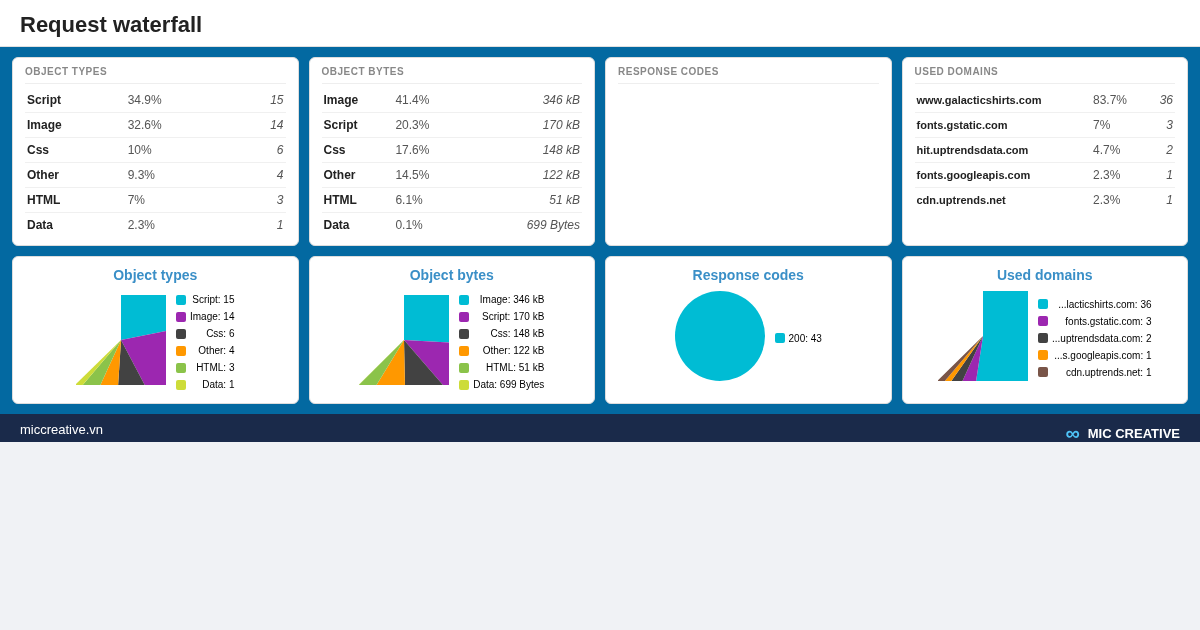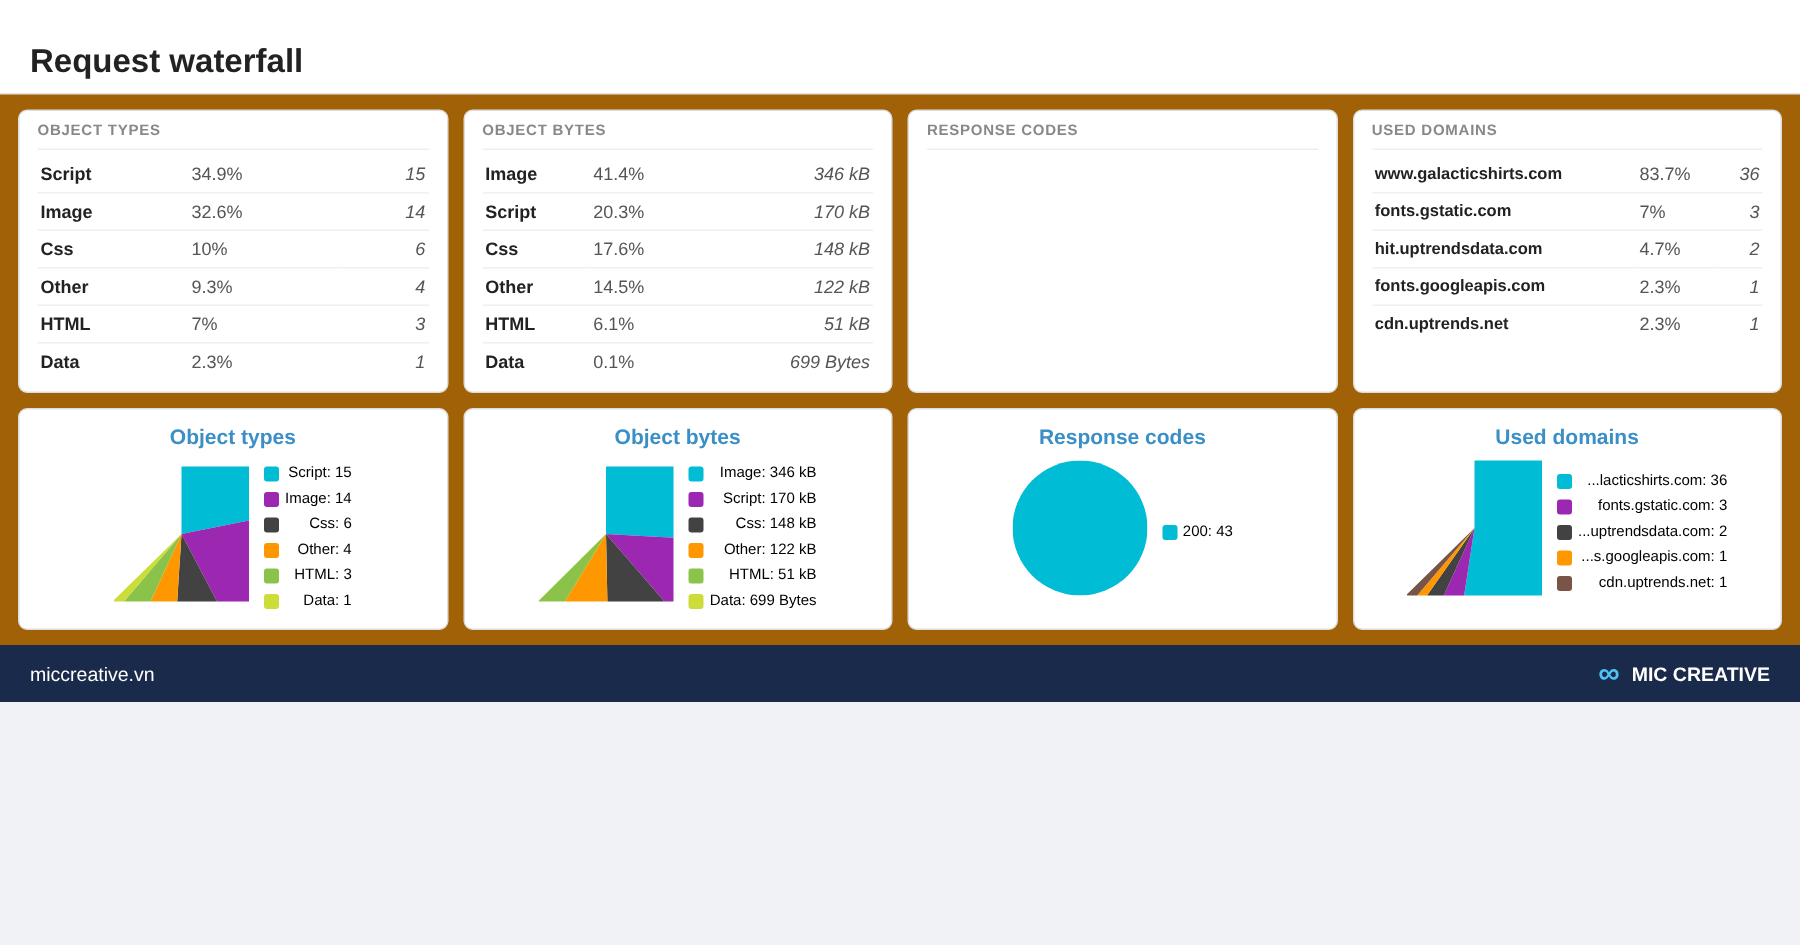--- a/index.html
+++ b/index.html
@@ -1,31 +1,31 @@
 <!DOCTYPE html>
 <html><head>
   <meta charset="utf-8">
   <style>
     * { box-sizing: border-box; margin: 0; padding: 0; }
     body { font-family: Arial, sans-serif; background: #f0f2f5; width: 1200px; height: 630px; overflow: hidden; }
 
     .page-header {
       background: white;
-      padding: 28px 20px 8px;
+      padding: 12px 20px 8px;
       border-bottom: 1px solid #e0e0e0;
     }
     .page-header h1 {
       font-size: 22px;
       font-weight: bold;
       color: #222;
     }
 
     .main-content {
       padding: 10px 12px;
-      background: #a16207;
+      background: #0369a1;
     }
 
     
     .tables-row {
       display: flex;
       gap: 10px;
       margin-bottom: 10px;
     }
 
     .table-card {
@@ -137,24 +137,24 @@
       width: 10px;
       height: 10px;
       border-radius: 2px;
       flex-shrink: 0;
     }
 
     
     .footer {
       background: #1a2a4a;
       display: flex;
-      align-items: center;
+      align-items: flex-start;
       justify-content: space-between;
       padding: 8px 20px;
-      height: 38px;
+      height: 28px;
     }
 
     .footer-left {
       color: white;
       font-size: 13px;
     }
 
     .footer-right {
       display: flex;
       align-items: center;

